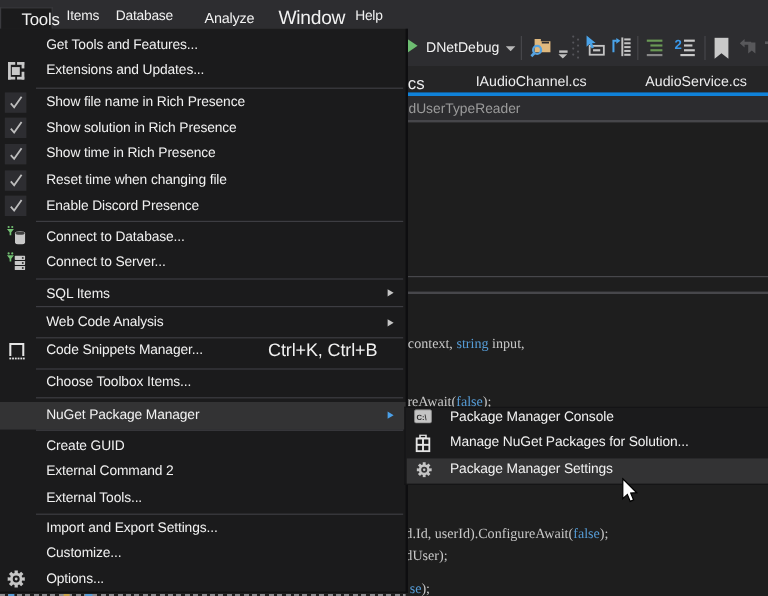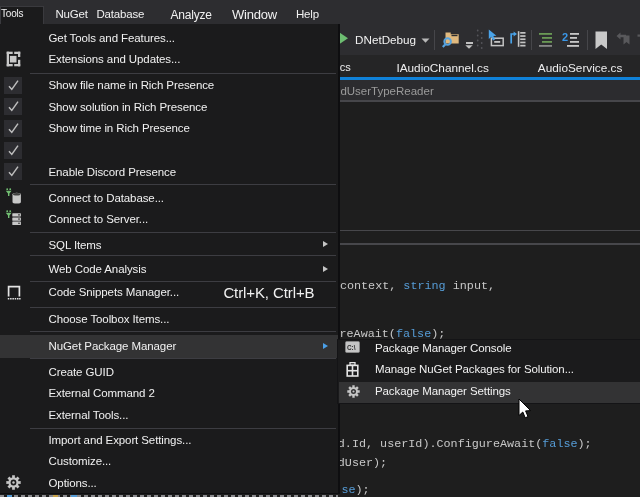--- a/index.html
+++ b/index.html
@@ -1,40 +1,40 @@
 <!DOCTYPE html>
 <html><head><meta charset="utf-8">
 <style>
 html,body{margin:0;padding:0}
 body{width:640px;height:497px;position:relative;overflow:hidden;background:#1e1e1e;font-family:"Liberation Sans",sans-serif}
 .abs{position:absolute}
-.mi{position:absolute;left:14px;width:336px;height:22px;display:flex;align-items:center;box-sizing:border-box;padding-left:34.5px;color:#f1f1f1;font-size:11.5px;letter-spacing:-0.1px;white-space:pre}
+.mi{position:absolute;left:4px;width:336px;height:22px;display:flex;align-items:center;box-sizing:border-box;padding-left:34.5px;color:#f1f1f1;font-size:11.5px;letter-spacing:-0.1px;white-space:pre}
 .sep{position:absolute;left:30px;width:306px;height:1px;background:#3d3d42}
 .arrow{position:absolute;width:0;height:0;border-style:solid;border-width:3.6px 0 3.6px 5px;border-color:transparent transparent transparent #c5c5c5}
 .chk{position:absolute;left:4.4px;width:17.8px;height:17px;background:#2d2d31}
 .chk svg{position:absolute;left:2.5px;top:2px}
-.code{position:absolute;font-family:Liberation Mono, monospace;font-size:11.75px;color:#c8c8c8;white-space:pre;line-height:15px}
+.code{position:absolute;font-family:Liberation Serif, serif;font-size:11.75px;color:#c8c8c8;white-space:pre;line-height:15px}
 .kw{color:#569cd6}
 .smi{position:absolute;left:337px;width:303px;height:22px;display:flex;align-items:center;box-sizing:border-box;padding-left:37px;color:#f1f1f1;font-size:11.5px;letter-spacing:-0.1px;white-space:pre}
 </style></head>
 <body>
 
 <div class="abs" style="left:0;top:0;width:640px;height:54.5px;background:#2d2d30"></div>
 <div class="abs" style="left:0;top:54.5px;width:640px;height:22.5px;background:#252526"></div>
 <div class="abs" style="left:0;top:77px;width:640px;height:3px;background:#1082d9"></div>
 <div class="abs" style="left:0;top:80px;width:640px;height:20px;background:#2c2c2f"></div>
 <div class="abs" style="left:0;top:100px;width:640px;height:1.5px;background:#46464a"></div>
 
-<div class="abs" style="left:55.5px;top:8px;color:#f1f1f1;font-size:11.5px;letter-spacing:-0.2px">NuGet</div>
+<div class="abs" style="left:55.5px;top:8px;color:#f1f1f1;font-size:11.5px;letter-spacing:-0.2px">Items</div>
 <div class="abs" style="left:96.5px;top:8px;color:#f1f1f1;font-size:11.5px;letter-spacing:-0.2px">Database</div>
 <div class="abs" style="left:170.5px;top:8px;color:#f1f1f1;font-size:12px;letter-spacing:-0.2px">Analyze</div>
-<div class="abs" style="left:232px;top:7px;color:#f1f1f1;font-size:13px;letter-spacing:-0.2px">Window</div>
+<div class="abs" style="left:232px;top:7px;color:#f1f1f1;font-size:16px;letter-spacing:-0.2px">Window</div>
 <div class="abs" style="left:296px;top:8px;color:#f1f1f1;font-size:11.5px;letter-spacing:-0.2px">Help</div>
 <div class="abs" style="left:0;top:5.5px;width:43.5px;height:18.5px;background:#1b1b1c;border:1px solid #3a3a3e;border-bottom:none;box-sizing:border-box"></div>
-<div class="abs" style="left:1px;top:8px;color:#f1f1f1;font-size:10px;letter-spacing:-0.2px">Tools</div>
+<div class="abs" style="left:18px;top:8px;color:#f1f1f1;font-size:14px;letter-spacing:-0.2px">Tools</div>
 
 <svg class="abs" style="left:339px;top:32px" width="10" height="13" viewBox="0 0 10 13">
     <path d="M0.5 0.5 L9 6.2 L0.5 12 Z" fill="#6dbd71"></path>
   </svg>
 <div class="abs" style="left:355px;top:32.5px;color:#f1f1f1;font-size:11.7px">DNetDebug</div>
 <svg class="abs" style="left:421px;top:37.5px" width="9" height="5" viewBox="0 0 9 5">
     <path d="M0.5 0.5 L8.5 0.5 L4.5 4.8 Z" fill="#b8b8b8"></path>
   </svg>
 <div class="abs" style="left:434px;top:30px;width:1px;height:20px;background:#46464a"></div>
 
@@ -100,21 +100,21 @@
   </svg>
 
 <svg class="abs" style="left:616px;top:31px" width="24" height="18" viewBox="0 0 24 18">
  <g fill="#58585b">
  <path d="M4.5 1.5 L0.5 5 L4.5 8.5 V6.2 H10 V3.8 H4.5 Z"></path>
  <path d="M7.5 4.5 H13.5 V13.5 L10.5 11 L7.5 13.5 Z"></path>
  <rect x="21.5" y="3.5" width="2.5" height="2.2"></rect>
  </g>
 </svg>
 
-<div class="abs" style="left:339.8px;top:60.7px;color:#ededee;font-size:11px">cs</div>
+<div class="abs" style="left:339.8px;top:60.7px;color:#ededee;font-size:14px">cs</div>
 <div class="abs" style="left:396.4px;top:60.7px;color:#ededee;font-size:11.8px">IAudioChannel.cs</div>
 <div class="abs" style="left:537.8px;top:60.7px;color:#ededee;font-size:11.8px">AudioService.cs</div>
 
 <div class="abs" style="left:334px;top:85px;color:#9b9b9b;font-size:11.5px">edUserTypeReader</div>
 
 <div class="abs" style="left:339px;top:229.5px;width:301px;height:1.6px;background:#47474b"></div>
 <div class="abs" style="left:339px;top:243.2px;width:301px;height:1.6px;background:#47474b"></div>
 <div class="code" style="left:339.9px;top:279.2px">context, <span class="kw">string</span> input,</div>
 <div class="code" style="left:339.5px;top:327px">reAwait(<span class="kw">false</span>);</div>
 <div class="code" style="left:337.8px;top:437.2px">d.Id, userId).ConfigureAwait(<span class="kw">false</span>);</div>
@@ -125,20 +125,21 @@
 <div class="abs" style="left:71px;top:494.6px;width:6px;height:2.4px;background:#569cd6"></div>
 <div class="abs" style="left:7px;top:494.6px;width:5px;height:2.4px;background:#569cd6"></div>
 
 <div class="abs" style="left:0;top:24px;width:339.5px;height:470px;background:#1b1b1c;border-right:2px solid #0e0e10;border-bottom:1px solid #0e0e10;box-sizing:border-box;z-index:10">
   <div class="mi" style="top:2.6px">Get Tools and Features...</div>
   <div class="mi" style="top:23.9px">Extensions and Updates...</div>
   <div class="sep" style="top:48.8px"></div>
   <div class="mi" style="top:50px">Show file name in Rich Presence</div>
   <div class="mi" style="top:71.7px">Show solution in Rich Presence</div>
   <div class="mi" style="top:93.4px">Show time in Rich Presence</div>
+  <div class="mi" style="top:115px">Reset time when changing file</div>
   <div class="mi" style="top:136.6px">Enable Discord Presence</div>
   <div class="sep" style="top:160px"></div>
   <div class="mi" style="top:162.6px">Connect to Database...</div>
   <div class="mi" style="top:183.9px">Connect to Server...</div>
   <div class="sep" style="top:207.6px"></div>
   <div class="mi" style="top:209.9px">SQL Items</div>
   <div class="sep" style="top:231.4px"></div>
   <div class="mi" style="top:234.4px">Web Code Analysis</div>
   <div class="sep" style="top:257px"></div>
   <div class="mi" style="top:257px">Code Snippets Manager...</div>

